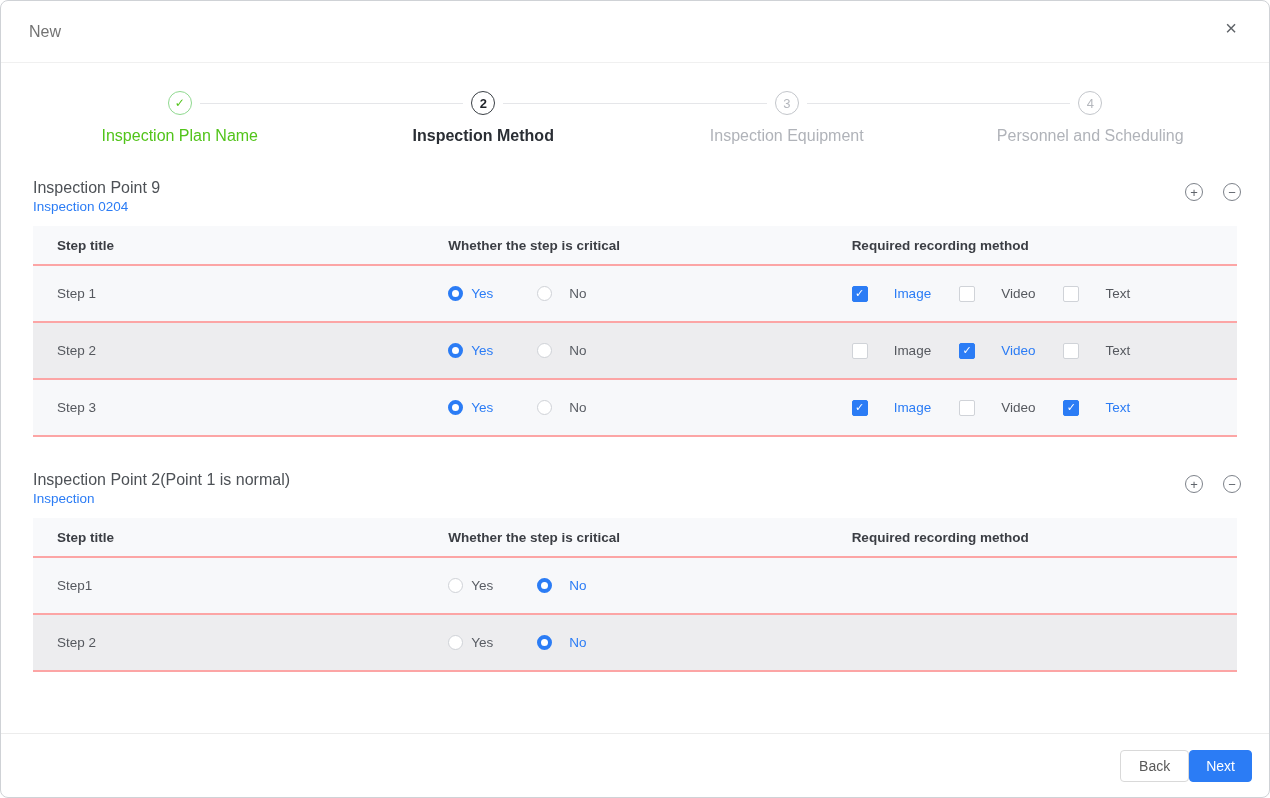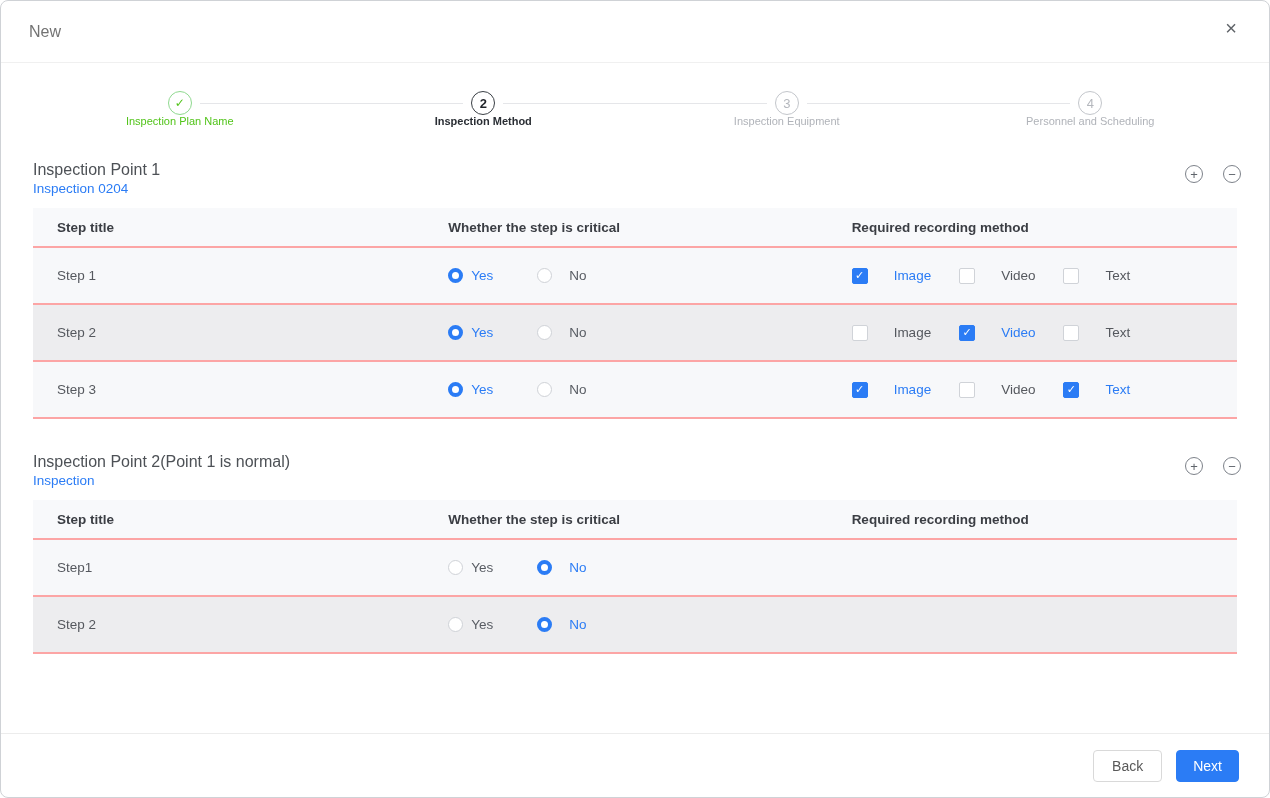--- a/index.html
+++ b/index.html
@@ -40,21 +40,21 @@
   .step-line{flex:1 1 0;height:1px;background:#e5e6e9;}
   .step:first-child .step-line.left{visibility:hidden;}
   .step:last-child .step-line.right{visibility:hidden;}
   .step-circle{
     width:24px;height:24px;border-radius:50%;
     border:1px solid #c3c6cb;background:#fff;
     display:flex;align-items:center;justify-content:center;
     font-size:13px;color:#b4b7bd;flex:0 0 24px;margin:0 8px;
     position:relative;
   }
-  .step-label{font-size:11px;color:#b0b3b9;}
+  .step-label{margin-top:12px;font-size:16px;color:#b0b3b9;}
   .step.current .step-circle{border:1.5px solid #3a3f45;color:#1f2329;font-weight:700;}
   .step.current .step-label{color:#2a2e34;font-weight:700;}
   .step.done .step-circle{border-color:#8fd98f;color:var(--success);}
   .step.done .step-circle::before{content:"\2713";font-size:12px;color:var(--success);}
   .step.done .step-label{color:var(--success);}
   
   .content{flex:1 1 auto;overflow:hidden;padding:0 32px;}
   .section-head{
     display:flex;align-items:flex-start;justify-content:space-between;
     margin-top:34px;
@@ -109,21 +109,21 @@
   }
   .clabel{margin-left:8px;font-size:13.5px;color:#55585e;}
   .check.on .cbox{background:var(--primary);border-color:var(--primary);}
   .check.on .cbox::after{content:"\2713";color:#fff;font-size:11px;line-height:1;}
   .check.on .clabel{color:var(--primary);}
   
   .modal-footer{
     flex:0 0 64px;height:64px;
     border-top:1px solid #ececec;
     display:flex;align-items:center;justify-content:flex-end;
-    padding:0 30px;gap:14px;
+    padding:0 17px;
   }
   .btn{
     font-family:inherit;font-size:14px;
     padding:7px 18px;border-radius:4px;cursor:pointer;
     border:1px solid #d9d9d9;background:#fff;color:#595959;
   }
   .btn.primary{
     background:var(--primary);border-color:var(--primary);color:#fff;
     padding:7px 16px;
   }
@@ -179,21 +179,21 @@
       </div>
       <div class="step-label">Personnel and Scheduling</div>
     </div>
   </div>
 
   <div class="content">
 
     <div class="section">
       <div class="section-head">
         <div>
-          <div class="section-title">Inspection Point 1</div>
+          <div class="section-title">Inspection Point 9</div>
           <a class="section-link">Inspection 0204</a>
         </div>
         <div class="section-actions">
           <span class="circle-btn plus"></span>
           <span class="circle-btn minus"></span>
         </div>
       </div>
       <div class="table">
         <div class="trow thead">
           <div class="tcell c1">Step title</div>

